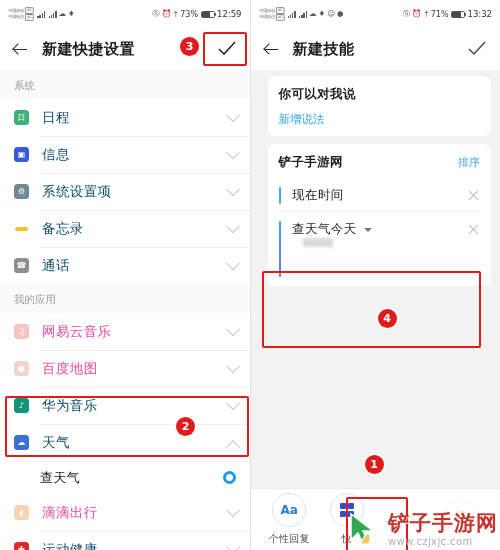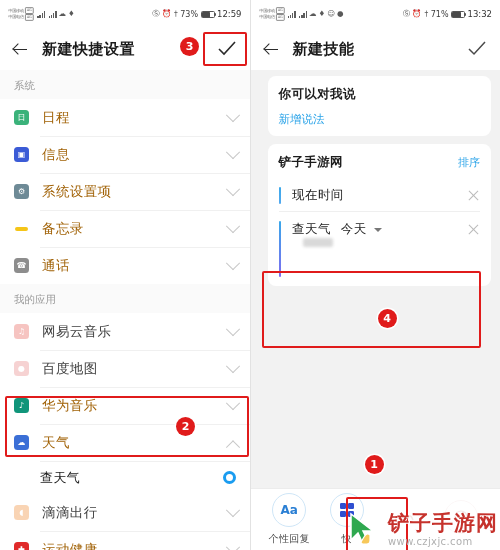--- a/index.html
+++ b/index.html
@@ -136,23 +136,23 @@
   .row + .row::before {
     content:""; position:absolute; left:40px; right:0; top:0; height:1px; background:#f0f0f0;
   }
   .row-icon {
     width: 15px; height: 15px; flex: 0 0 auto;
     border-radius: 3.5px;
     display: flex; align-items: center; justify-content: center;
     font-size: 8px; color:#fff; overflow:hidden;
   }
   .row-label {
-    margin-left: 13px; font-size: 13.5px; color: #a16207; letter-spacing: .4px;
-  }
-  .row.dim .row-label { color:#404040; }
+    margin-left: 13px; font-size: 13.5px; color: #0c4a6e; letter-spacing: .4px;
+  }
+  .row.dim .row-label { color:#ec4899; }
   .row.dim .row-icon { opacity: .35; }
   .chev {
     margin-left:auto; width:9px; height:9px;
     border-right:1.3px solid #c8c8c8; border-bottom:1.3px solid #c8c8c8;
     transform: rotate(45deg) translate(-2px,-2px);
   }
   .chev.up { transform: rotate(-135deg) translate(-3px,-3px); }
   .sub-row {
     display:flex; align-items:center; height:33px;
     padding: 0 14px 0 40px; box-sizing:border-box; position:relative; cursor:pointer;
@@ -209,21 +209,21 @@
   .blurred {
     display:inline-block; width:30px;height:9px;border-radius:2px;
     background:#d9d9d9; filter: blur(1.6px); margin-left: 11px;
   }
   .resp-entry {
     display:flex; margin-top:9px; min-height: 56px;
   }
   .resp-main { flex:1; padding-left: 11px; display:flex; flex-direction:column; }
   .resp-top { display:flex; align-items:center; }
   .resp-title { font-size:12.5px; color:#1d1d1d; letter-spacing:.4px;}
-  .resp-sub { font-size:12.5px; color:#1d1d1d; margin-left:10px; letter-spacing:.4px;}
+  .resp-sub { font-size:12.5px; color:#1d1d1d; letter-spacing:.4px;}
 
   
   .tabbar {
     position:absolute; left:0; right:0; bottom:0; height:62px;
     background:#fff; border-top:1px solid #ececec;
     display:flex; align-items:center; justify-content:space-around;
     padding: 0 10px; box-sizing:border-box;
   }
   .tab { display:flex; flex-direction:column; align-items:center; width:70px; cursor:pointer;}
   .tab-circle{

